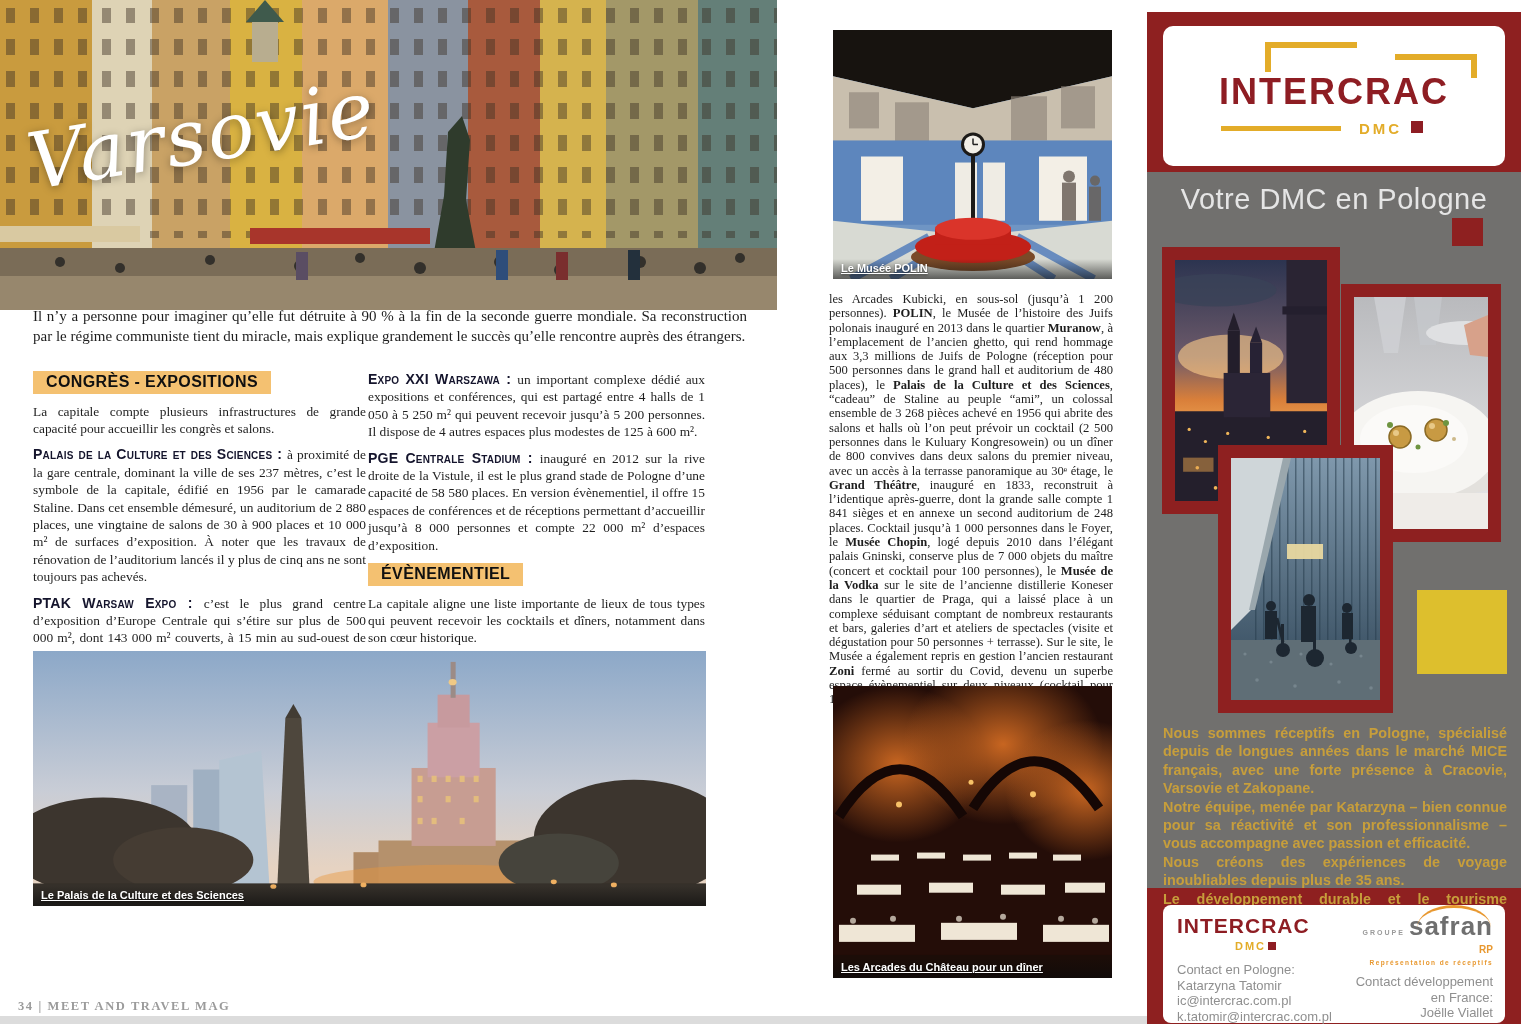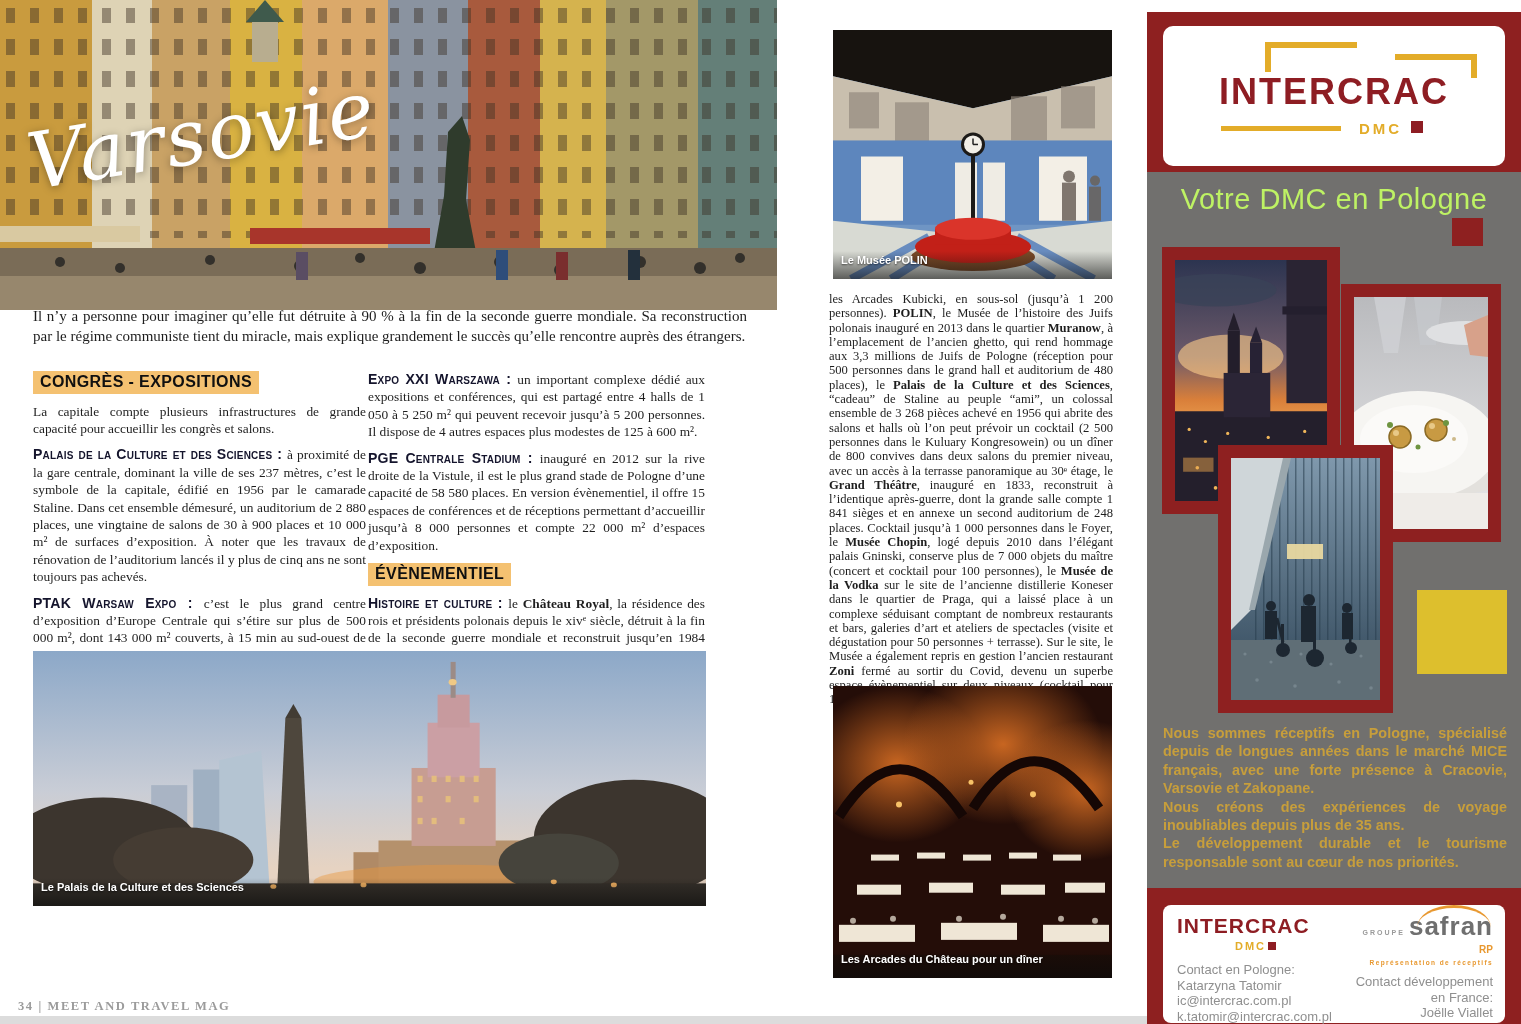--- a/index.html
+++ b/index.html
@@ -1,32 +1,32 @@
 <!DOCTYPE html>
 <html><head>
 <meta charset="utf-8">
 <style>
   html,body{margin:0;padding:0;background:#ffffff;}
   .canvas{position:relative;width:1521px;height:1024px;background:#ffffff;overflow:hidden;
           font-family:"Liberation Serif",serif;color:#222;}
   
   .photo{position:absolute;overflow:hidden;background:#777;}
   .photo svg{display:block;width:100%;height:100%;}
-  .caption{position:absolute;left:0;right:0;bottom:0;padding:4px 8px 13px;
+  .caption{position:absolute;left:0;right:0;bottom:0;padding:4px 8px 5px;
            background:linear-gradient(to top,rgba(10,10,10,.60),rgba(10,10,10,0));
-           color:#fff;font:bold 11px/1 "Liberation Sans",sans-serif;text-shadow:0 1px 2px rgba(0,0,0,.6);}
+           color:#fff;font:bold 11px/1 "Liberation Sans",sans-serif;text-shadow:0 1px 2px rgba(0,0,0,.6);text-decoration:underline;}
   .script-title{position:absolute;left:26px;top:96px;transform:rotate(-9deg);
            font:italic 78px/1 "DejaVu Serif",serif;color:#ffffff;letter-spacing:2px;
            text-shadow:0 2px 8px rgba(0,0,0,.35);pointer-events:none;}
   
   .intro{position:absolute;left:33px;top:306px;width:714px;margin:0;
          font-size:15px;line-height:20px;color:#1d1d1d;text-align:justify;}
   .col{position:absolute;top:371px;text-align:justify;font-size:13.4px;line-height:17.4px;color:#1e1e1e;}
   .col p{margin:0 0 9px;}
-  .hl{display:inline-block;background:#f4c171;color:#101010;padding:2px 7px 3px;
+  .hl{display:inline-block;background:#f4c171;color:#101010;padding:2px 13px 3px;
       font:800 16px/1.1 "Liberation Sans",sans-serif;letter-spacing:.4px;margin:0 0 9px;}
   .lead{font-family:"Liberation Sans",sans-serif;font-weight:800;font-variant:small-caps;
         letter-spacing:.2px;color:#14142c;font-size:1.05em;}
   .b{font-weight:bold;}
   .midtext{position:absolute;left:829px;top:292px;width:284px;margin:0;
            font-size:12.6px;line-height:14.3px;text-align:justify;color:#1e1e1e;}
   .pagefooter{position:absolute;left:18px;top:999px;color:#9b9b9b;
               font:bold 12.5px "Liberation Serif",serif;letter-spacing:1.6px;}
   .bottomstrip{position:absolute;left:0;top:1016px;width:1147px;height:8px;background:#dcdcdc;}
   
@@ -35,21 +35,21 @@
   .logocard{position:absolute;left:16px;top:14px;width:342px;height:140px;background:#fff;border-radius:10px;}
   .lg-bracket1{position:absolute;left:102px;top:16px;width:86px;height:24px;
                border-top:6px solid #e3ac29;border-left:6px solid #e3ac29;}
   .lg-bracket2{position:absolute;left:232px;top:28px;width:76px;height:18px;
                border-top:6px solid #e3ac29;border-right:6px solid #e3ac29;}
   .lg-name{position:absolute;left:0;right:0;top:48px;text-align:center;color:#8e1d23;
            font:800 36px/1 "Liberation Sans",sans-serif;letter-spacing:2px;}
   .lg-underline{position:absolute;left:58px;top:100px;width:120px;height:5px;background:#e3ac29;}
   .lg-dmc{position:absolute;left:196px;top:94px;color:#e3ac29;font:800 15px "Liberation Sans",sans-serif;letter-spacing:3px;}
   .lg-sq{position:absolute;left:248px;top:95px;width:12px;height:12px;background:#8e1d23;}
-  .tagline{position:absolute;left:0;top:170px;width:374px;text-align:center;color:#bef264;
+  .tagline{position:absolute;left:0;top:170px;width:374px;text-align:center;color:#e5e5e5;
            font:300 29px/1.2 "Liberation Sans",sans-serif;letter-spacing:.5px;}
   .frame{position:absolute;background:#8e2020;padding:13px;box-sizing:border-box;}
   .frame svg{display:block;width:100%;height:100%;}
   .yellowsq{position:absolute;left:270px;top:578px;width:90px;height:84px;background:#ddbf2d;}
   .minisq{position:absolute;left:305px;top:206px;width:31px;height:28px;background:#8e2020;}
   .about{position:absolute;left:16px;top:712px;width:344px;color:#c79e3b;
          font:600 14.4px/18.4px "Liberation Sans",sans-serif;text-align:justify;}
   .about p{margin:0;}
   .contactcard{position:absolute;left:16px;top:893px;width:342px;height:118px;background:#fff;border-radius:8px;}
   .cc-left{position:absolute;left:14px;top:10px;width:160px;}
@@ -126,20 +126,21 @@
     <div class="hl">CONGRÈS - EXPOSITIONS</div>
     <p>La capitale compte plusieurs infrastructures de grande capacité pour accueillir les congrès et salons.</p>
     <p><span class="lead">Palais de la Culture et des Sciences : </span><span>à proximité de la gare centrale, dominant la ville de ses 237 mètres, c’est le symbole de la capitale, édifié en 1956 par le camarade Staline. Dans cet ensemble démesuré, un auditorium de 2 880 places, une vingtaine de salons de 30 à 900 places et 10 000 m² de surfaces d’exposition. À noter que les travaux de rénovation de l’auditorium lancés il y plus de cinq ans ne sont toujours pas achevés.</span></p>
     <p><span class="lead">PTAK Warsaw Expo : </span><span>c’est le plus grand centre d’exposition d’Europe Centrale qui s’étire sur plus de 500 000 m², dont 143 000 m² couverts, à 15 min au sud-ouest de la capitale et à 10 min de l’aéroport. Spécialisé dans l’accueil de grandes manifestations, salons, congrès et concerts, il compte 6 halls (de 17 210 à 21 139 m²), chacun divisé en 3 espaces modulables avec entrées séparées. En prime, un parking de 15 000 places.</span></p>
   </div>
 
   <div class="col" style="left:368px;width:337px;">
     <p><span class="lead">Expo XXI Warszawa : </span><span>un important complexe dédié aux expositions et conférences, qui est partagé entre 4 halls de 1 050 à 5 250 m² qui peuvent recevoir jusqu’à 5 200 personnes. Il dispose de 4 autres espaces plus modestes de 125 à 600 m².</span></p>
     <p><span class="lead">PGE Centrale Stadium : </span><span>inauguré en 2012 sur la rive droite de la Vistule, il est le plus grand stade de Pologne d’une capacité de 58 580 places. En version évènementiel, il offre 15 espaces de conférences et de réceptions permettant d’accueillir jusqu’à 8 000 personnes et compte 22 000 m² d’espaces d’exposition.</span></p>
     <div class="hl">ÉVÈNEMENTIEL</div>
+    <p>La capitale aligne une liste importante de lieux de tous types qui peuvent recevoir les cocktails et dîners, notamment dans son cœur historique.</p>
     <p><span class="lead">Histoire et culture : </span><span>le </span><span class="b">Château Royal</span><span>, la résidence des rois et présidents polonais depuis le xivᵉ siècle, détruit à la fin de la seconde guerre mondiale et reconstruit jusqu’en 1984 (visite privée, concert pour 200 personnes dans le Concert Hall et réceptions sous</span></p>
   </div>
 
   <div class="photo" style="left:33px;top:651px;width:673px;height:255px;">
     <svg viewBox="0 0 672 327" preserveAspectRatio="none">
       <defs>
         <linearGradient id="sk" x1="0" y1="0" x2="0" y2="1">
           <stop offset="0" stop-color="#8ca8c8"></stop>
             <stop offset="0.55" stop-color="#c9cdd6"></stop>
             <stop offset="0.85" stop-color="#e6d3c2"></stop>
@@ -408,20 +409,21 @@
           <circle cx="120" cy="190" r="6"></circle>
             <rect x="118" y="162" width="2.5" height="24"></rect>
         </g>
       </svg>
     </div>
 
     <div class="yellowsq"></div>
 
     <div class="about">
       <p>Nous sommes réceptifs en Pologne, spécialisé depuis de longues années dans le marché MICE français, avec une forte présence à Cracovie, Varsovie et Zakopane.</p>
+      <p>Notre équipe, menée par Katarzyna – bien connue pour sa réactivité et son professionnalisme – vous accompagne avec passion et efficacité.</p>
       <p>Nous créons des expériences de voyage inoubliables depuis plus de 35 ans.</p>
       <p>Le développement durable et le tourisme responsable sont au cœur de nos priorités.</p>
     </div>
 
     <div class="contactcard">
       <div class="cc-left">
         <div class="cc-logo">INTERCRAC</div>
         <div><span class="cc-dmc">DMC</span><span class="cc-sq"></span></div>
         <div class="cc-lines">
           <div>Contact en Pologne:</div>

